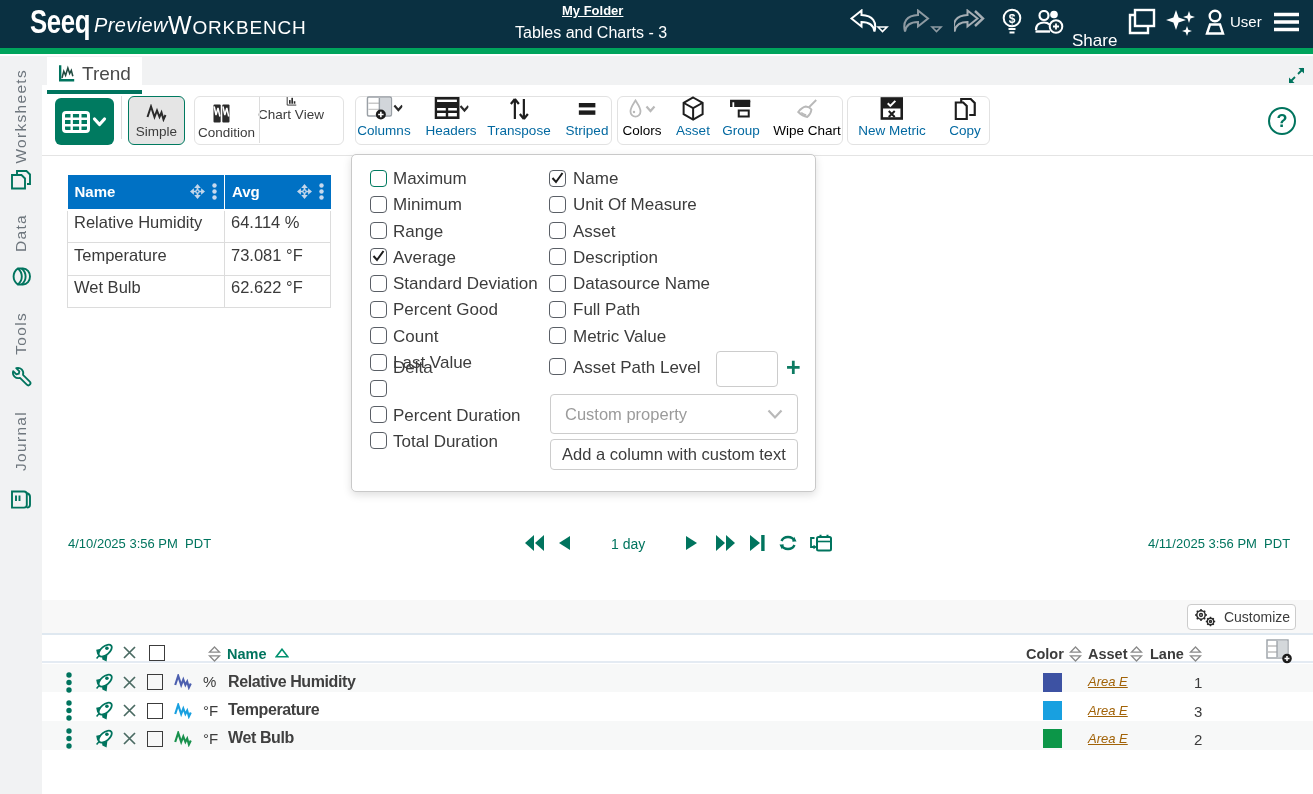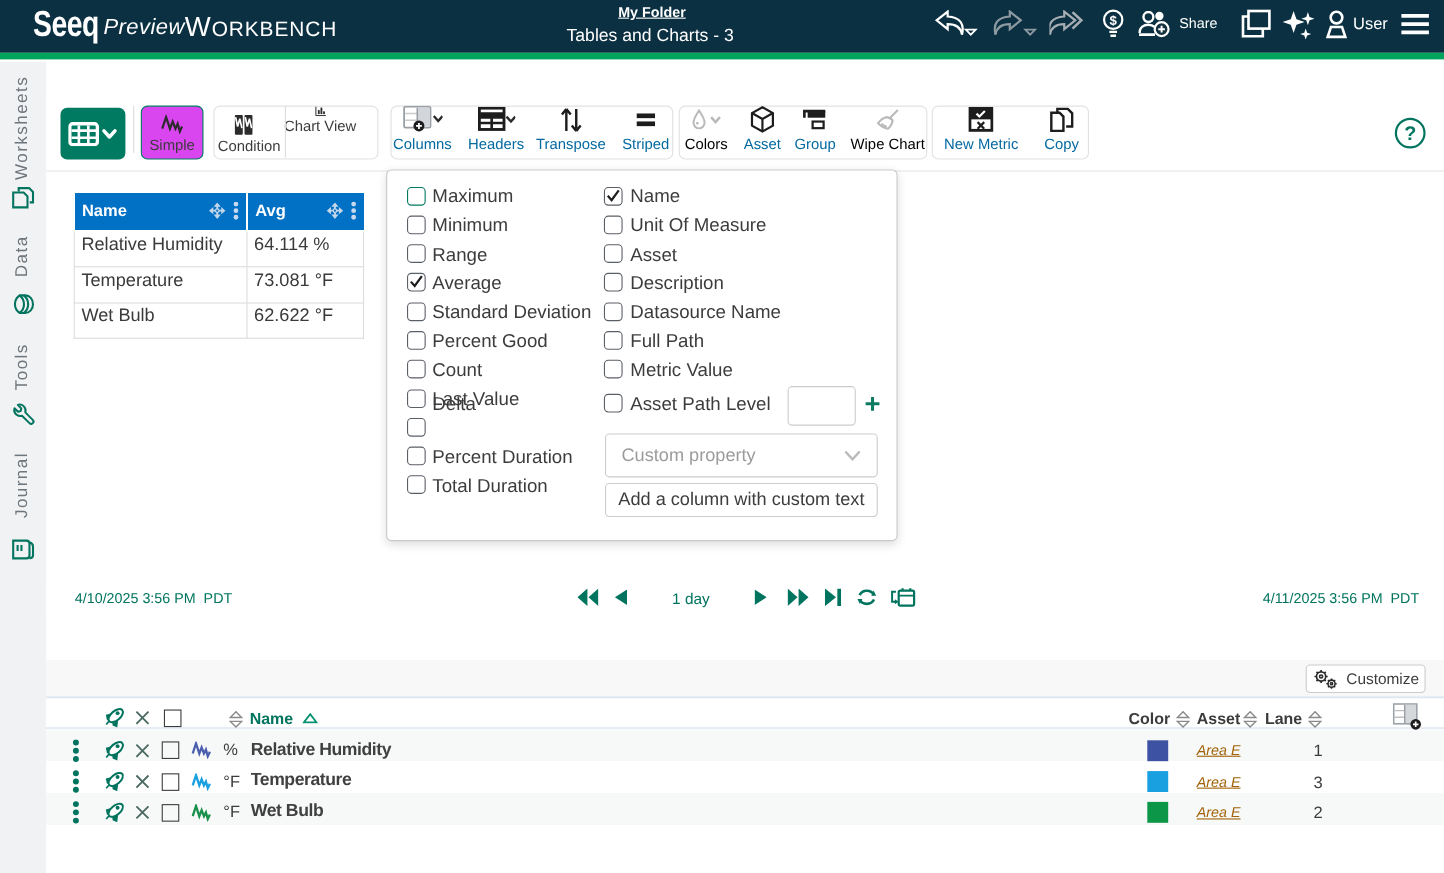--- a/index.html
+++ b/index.html
@@ -30,21 +30,21 @@
 .tabicon { margin-right:6px; }
 
 
 #toolbar { position:absolute; left:42px; top:85px; width:1271px; height:71px; background:#fff; border-bottom:1px solid #e4e4e4; }
 .tbtn { position:absolute; top:9px; height:44px; display:flex; flex-direction:column; align-items:center; justify-content:flex-end; font-size:13.5px; color:#0369a1; }
 .tbtn .ticon { flex:1; display:flex; align-items:center; justify-content:center; }
 .tsep { position:absolute; top:11px; width:1px; height:43px; background:#dcdcdc; }
 .tgrp { position:absolute; top:11px; height:49px; border:1px solid #e2e2e2; border-radius:6px; }
 .grayed { color:#000000; }
 #greenbtn { position:absolute; left:13px; top:13px; width:59px; height:47px; background:#007a60; border-radius:6px; display:flex; align-items:center; justify-content:center; }
-#simplebtn { position:absolute; background:#d946ef; border:1px solid #007a60; border-radius:6px; }
+#simplebtn { position:absolute; background:#e5e5e5; border:1px solid #007a60; border-radius:6px; }
 .btnframe { position:absolute; display:flex; flex-direction:column; align-items:center; justify-content:flex-end; font-size:13.5px; color:#3c3c3c; padding-bottom:5px; }
 #helpcirc { position:absolute; left:1226px; top:22px; width:28px; height:28px; border-radius:50%; border:2.5px solid #00745e; color:#00745e; font-size:18px; font-weight:bold; display:flex; align-items:center; justify-content:center; }
 
 
 #stable { position:absolute; left:67px; top:175px; border-collapse:collapse; font-size:16.5px; color:#3a3a3a; }
 #stable th { background:#0071c4; color:#fff; font-size:15px; text-align:left; height:34.7px; padding:0 7px; position:relative; border-bottom:2px solid #fff; }
 #stable th.c1 { border-right:1px solid #fff; }
 #stable td { border:1px solid #dcdcdc; height:32.7px; padding:0 6px 7px 6px; background:#fff; }
 #stable .c1 { width:157px; }
 #stable .c2 { width:106px; }
@@ -116,21 +116,21 @@
         </svg>
 
     <svg class="abs" style="left:1033px;top:10px" width="32" height="25" viewBox="0 0 32 25">
           <circle cx="11" cy="5.5" r="4.5" fill="none" stroke="#fff" stroke-width="2.2"></circle>
           <circle cx="21" cy="4.5" r="3.8" fill="#fff"></circle>
           <path d="M3 20 C3 14.5 7 12.5 11 12.5 C13 12.5 15 13 16.5 14.5" fill="none" stroke="#fff" stroke-width="2.2"></path>
           <path d="M2.5 21.5 H17" stroke="#fff" stroke-width="2.4"></path>
           <circle cx="23" cy="16.5" r="6.3" fill="#15323f" stroke="#fff" stroke-width="2"></circle>
           <path d="M23 13.5 V19.5 M20 16.5 H26" stroke="#fff" stroke-width="1.8"></path>
         </svg>
-    <div class="abs" style="left:1072px;top:13px;font-size:13px">Share</div>
+    <div class="abs" style="left:1072px;top:31px;font-size:17px">Share</div>
 
     <svg class="abs" style="left:1127px;top:8px" width="30" height="28" viewBox="0 0 30 28">
           <rect x="8" y="2" width="19" height="16" fill="none" stroke="#fff" stroke-width="2.4"></rect>
           <path d="M8 7 H3 V25 H21 V18" fill="none" stroke="#fff" stroke-width="2.4"></path>
         </svg>
 
     <svg class="abs" style="left:1164px;top:8px" width="32" height="30" viewBox="0 0 32 30">
           <path d="M12 2 L14.6 9.4 L22 12 L14.6 14.6 L12 22 L9.4 14.6 L2 12 L9.4 9.4 Z" fill="#fff"></path>
           <path d="M25 3 L26.5 7.5 L31 9 L26.5 10.5 L25 15 L23.5 10.5 L19 9 L23.5 7.5 Z" fill="#fff"></path>
           <path d="M23 18 L24.3 21.7 L28 23 L24.3 24.3 L23 28 L21.7 24.3 L18 23 L21.7 21.7 Z" fill="#fff"></path>
@@ -176,20 +176,33 @@
   <div class="sbitem" style="top:355px">
         <span class="sbtext">Journal</span>
     <svg width="22" height="21" viewBox="0 0 22 21" fill="none" stroke="#00745e" style="margin-top:18px">
           <path d="M2 2.5 H14 C15.7 2.5 16.8 3.6 16.8 5.2 V16 C16.8 17.6 15.7 18.6 14 18.6 H2 Z" stroke-width="1.9"></path>
           <path d="M16.8 4.2 C18.9 4.6 20 5.8 20 7.8 V15.8 C20 17.6 18.9 18.6 16.8 18.6" stroke-width="1.9"></path>
           <path d="M6 6.5 V12 M9.5 6.5 V12" stroke-width="1.9"></path>
         </svg>
   </div>
 </div>
 
+<div id="tabstrip">
+  <div class="tab" id="trendtab"><svg class="tabicon" width="19" height="19" viewBox="0 0 21 21">
+          <path d="M3.5 1.5 V18 H19" stroke="#00745e" stroke-width="2.6" fill="none"></path>
+          <path d="M5.5 15.5 L7.5 8 L9.5 12.5 L12 4.5 L14 10.5 L15.8 7 L17.5 13.5" stroke="#224b40" stroke-width="1.7" fill="none"></path>
+        </svg>Trend</div>
+  <svg class="abs" style="left:1246px;top:11px" width="17" height="17" viewBox="0 0 17 17">
+        <g stroke="#00745e" stroke-width="1.8" fill="#00745e">
+          <path d="M10 7 L15.5 1.5 M7 10 L1.5 15.5" fill="none"></path>
+          <path d="M10.5 1 H16 V6.5 Z" stroke="none"></path>
+          <path d="M1 10.5 V16 H6.5 Z" stroke="none"></path>
+        </g>
+      </svg>
+</div>
 
 <div id="toolbar">
   <div id="greenbtn">
     <svg width="45" height="22" viewBox="0 0 45 22">
       <rect x="1.5" y="1.5" width="25" height="19" rx="2.5" fill="none" stroke="#fff" stroke-width="3"></rect>
       <g stroke="#fff" stroke-width="2.4">
             <path d="M3 7.8 H25.5 M3 14.2 H25.5"></path>
             <path d="M9.7 3 V20 M18.3 3 V20"></path>
           </g>
       <path d="M32.5 8 l5 5.5 l5 -5.5" stroke="#fff" stroke-width="3.2" fill="none" stroke-linecap="round" stroke-linejoin="round"></path>

